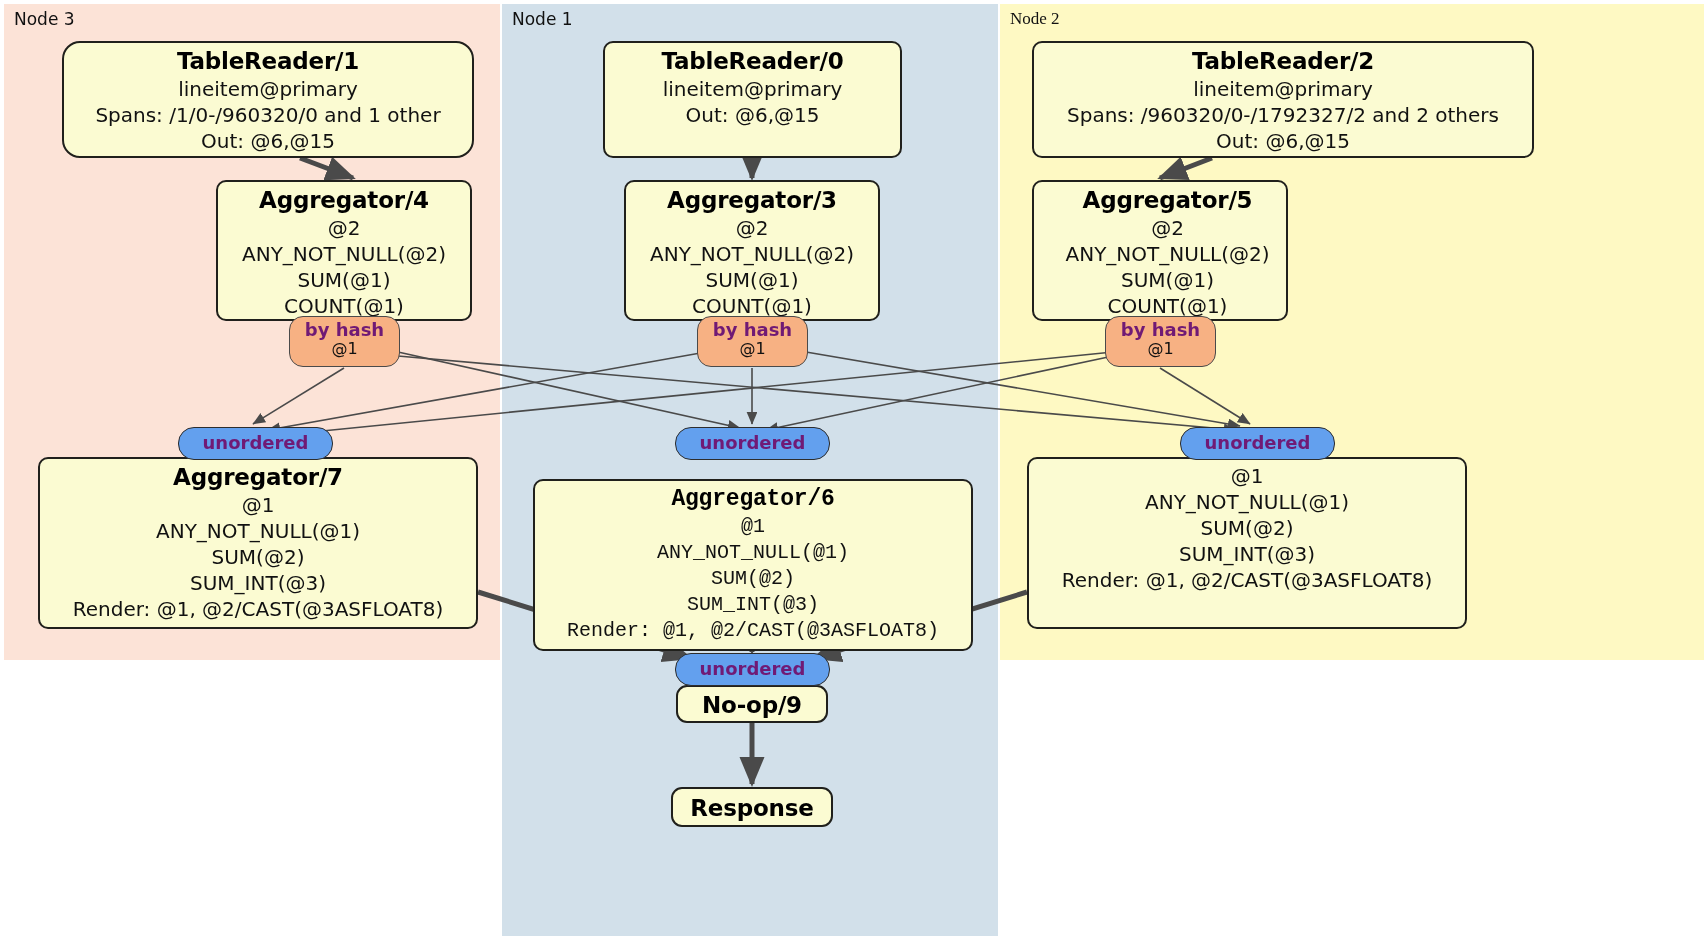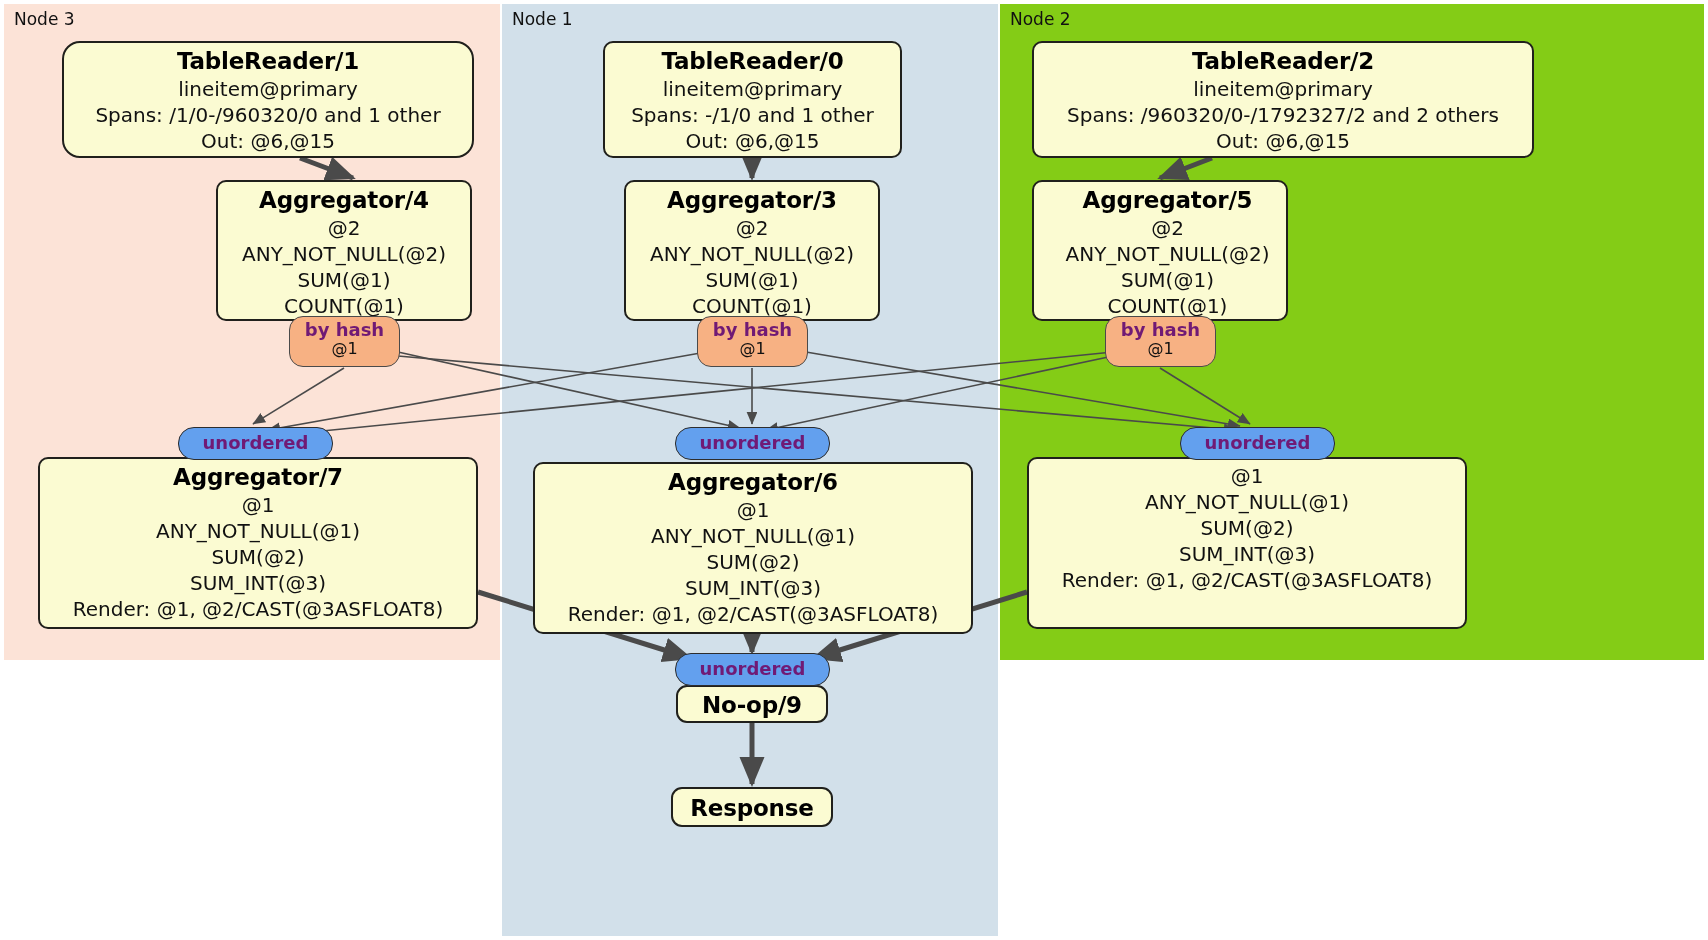--- a/index.html
+++ b/index.html
@@ -36,21 +36,21 @@
     position: absolute;
     left: 10px;
     top: 6px;
     font-size: 17px;
     color: #111111;
     line-height: 1.1;
     white-space: nowrap;
   }
   .panel-n3 { background: #fce3d7; }
   .panel-n1 { background: #d2e0ea; }
-  .panel-n2 { background: #84cc16; }
+  .panel-n2 { background: #fef9c3; font-family: Liberation Serif, serif; }
 
   
   .box {
     position: absolute;
     box-sizing: border-box;
     background: #fbfbd2;
     border: 2px solid #20201c;
     border-radius: 10px;
     text-align: center;
     z-index: 10;
@@ -171,21 +171,20 @@
   <div class="box" style="left:62px; top:41px; width:412px; height:117px;border-radius:18px;">
     <div class="title">TableReader/1</div>
     <div class="line">lineitem@primary</div>
     <div class="line">Spans: /1/0-/960320/0 and 1 other</div>
     <div class="line">Out: @6,@15</div>
   </div>
 
   <div class="box" style="left:603px; top:41px; width:299px; height:117px;">
     <div class="title">TableReader/0</div>
     <div class="line">lineitem@primary</div>
-    <div class="line">Spans: -/1/0 and 1 other</div>
     <div class="line">Out: @6,@15</div>
   </div>
 
   <div class="box" style="left:1032px; top:41px; width:502px; height:117px;">
     <div class="title">TableReader/2</div>
     <div class="line">lineitem@primary</div>
     <div class="line">Spans: /960320/0-/1792327/2 and 2 others</div>
     <div class="line">Out: @6,@15</div>
   </div>
 
@@ -242,21 +241,21 @@
 
   <div class="box" style="left:38px; top:457px; width:440px; height:172px;">
     <div class="title">Aggregator/7</div>
     <div class="line">@1</div>
     <div class="line">ANY_NOT_NULL(@1)</div>
     <div class="line">SUM(@2)</div>
     <div class="line">SUM_INT(@3)</div>
     <div class="line">Render: @1, @2/CAST(@3ASFLOAT8)</div>
   </div>
 
-  <div class="box" style="left:533px; top:462px; width:440px; height:172px;">
+  <div class="box" style="left:533px; top:479px; width:440px; height:172px;font-family:Liberation Mono, monospace;">
     <div class="title">Aggregator/6</div>
     <div class="line">@1</div>
     <div class="line">ANY_NOT_NULL(@1)</div>
     <div class="line">SUM(@2)</div>
     <div class="line">SUM_INT(@3)</div>
     <div class="line">Render: @1, @2/CAST(@3ASFLOAT8)</div>
   </div>
 
   <div class="box" style="left:1027px; top:457px; width:440px; height:172px;">
     <div class="line">@1</div>

